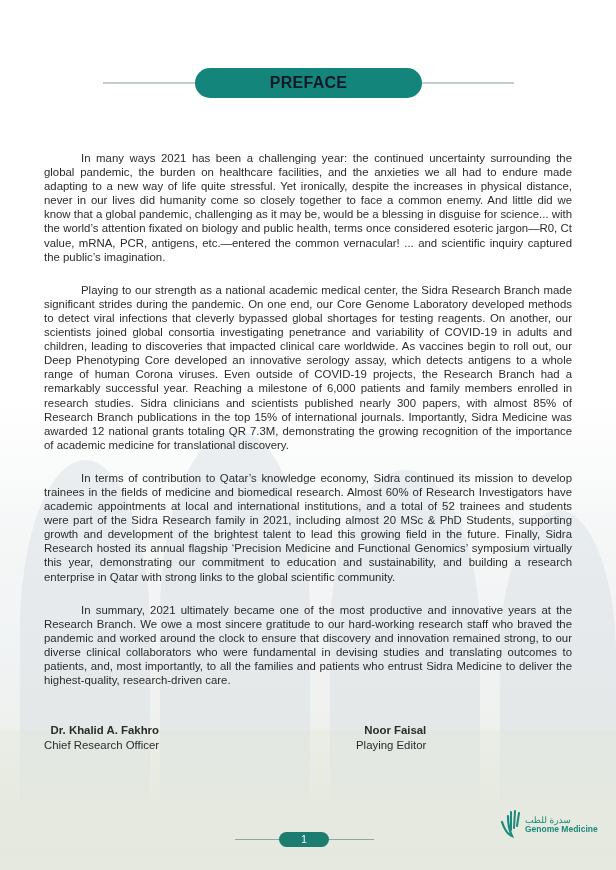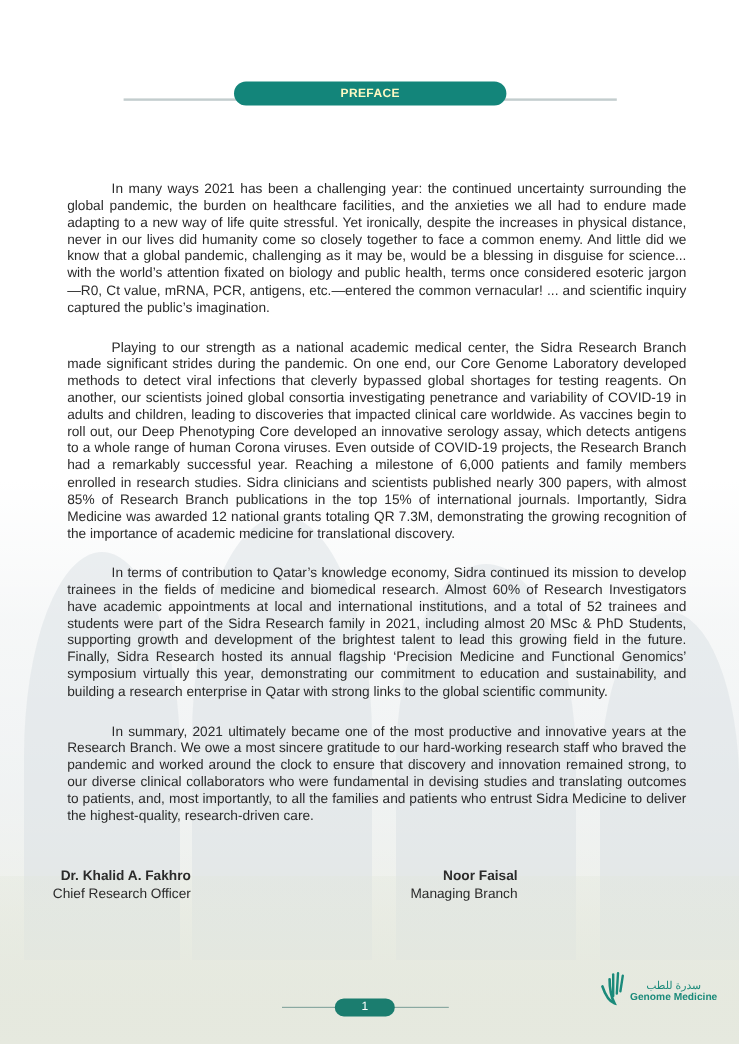--- a/index.html
+++ b/index.html
@@ -19,41 +19,41 @@
       position: absolute; border-radius: 50% 50% 0 0; background: rgba(215,222,226,0.45);
     }
     .bg-lawn {
       position: absolute; left: 0; right: 0; bottom: 0; height: 140px;
       background: linear-gradient(to bottom, rgba(225,230,218,0.3), #e6e9df);
     }
     .header-line {
       position: absolute; top: 82px; height: 2px; background: #c3cdce;
     }
     .header-pill {
-      position: absolute; left: 195px; top: 68px; width: 227px; height: 20px;
+      position: absolute; left: 195px; top: 68px; width: 227px; height: 30px;
       background: #13857a; border-radius: 15px;
-      color: #fef9c3; font-weight: bold; font-size: 10px; letter-spacing: 0.3px;
+      color: #0f172a; font-weight: bold; font-size: 16px; letter-spacing: 0.3px;
       display: flex; align-items: center; justify-content: center;
     }
     .content {
       position: absolute; left: 44px; width: 528px; top: 151px;
       font-size: 11.4px; line-height: 14.1px; text-align: justify;
     }
-    .content p { margin: 0 0 19px 12px; text-indent: 37px; }
+    .content p { margin: 0 0 19px 0; text-indent: 37px; }
     .sig { position: absolute; top: 723px; font-size: 11.4px; line-height: 15px; }
     .sig .name { font-weight: bold; text-align: right; }
     .footer-line { position: absolute; top: 839px; height: 1px; background: #8aa9a2; }
     .page-pill {
       position: absolute; left: 279px; top: 832px; width: 50px; height: 15px;
       background: #1b7d6f; border-radius: 8px; color: #fff; font-size: 10px;
       display: flex; align-items: center; justify-content: center;
     }
     .logo { position: absolute; left: 500px; top: 808px; display: flex; align-items: center; gap: 3px; }
     .logo-text { color: #1a8a7a; font-size: 8.5px; line-height: 9px; font-weight: bold; }
-    .logo-text .ar { font-weight: normal; font-size: 9px; text-align: center; }
+    .logo-text .ar { font-weight: normal; font-size: 9px; text-align: left; }
   </style>
 </head>
 <body>
 
 <div class="bg-building">
   <div class="bg-arch" style="left:20px; top:60px; width:130px; height:340px;"></div>
   <div class="bg-arch" style="left:160px; top:30px; width:150px; height:370px;"></div>
   <div class="bg-arch" style="left:330px; top:70px; width:150px; height:330px;"></div>
   <div class="bg-arch" style="left:500px; top:110px; width:116px; height:290px;"></div>
 </div>
@@ -69,23 +69,23 @@
   <p>In many ways 2021 has been a challenging year: the continued uncertainty surrounding the global pandemic, the burden on healthcare facilities, and the anxieties we all had to endure made adapting to a new way of life quite stressful. Yet ironically, despite the increases in physical distance, never in our lives did humanity come so closely together to face a common enemy. And little did we know that a global pandemic, challenging as it may be, would be a blessing in disguise for science... with the world’s attention fixated on biology and public health, terms once considered esoteric jargon—R0, Ct value, mRNA, PCR, antigens, etc.—entered the common vernacular! ... and scientific inquiry captured the public’s imagination.</p>
   <p>Playing to our strength as a national academic medical center, the Sidra Research Branch made significant strides during the pandemic. On one end, our Core Genome Laboratory developed methods to detect viral infections that cleverly bypassed global shortages for testing reagents. On another, our scientists joined global consortia investigating penetrance and variability of COVID-19 in adults and children, leading to discoveries that impacted clinical care worldwide. As vaccines begin to roll out, our Deep Phenotyping Core developed an innovative serology assay, which detects antigens to a whole range of human Corona viruses. Even outside of COVID-19 projects, the Research Branch had a remarkably successful year. Reaching a milestone of 6,000 patients and family members enrolled in research studies. Sidra clinicians and scientists published nearly 300 papers, with almost 85% of Research Branch publications in the top 15% of international journals. Importantly, Sidra Medicine was awarded 12 national grants totaling QR 7.3M, demonstrating the growing recognition of the importance of academic medicine for translational discovery.</p>
   <p>In terms of contribution to Qatar’s knowledge economy, Sidra continued its mission to develop trainees in the fields of medicine and biomedical research. Almost 60% of Research Investigators have academic appointments at local and international institutions, and a total of 52 trainees and students were part of the Sidra Research family in 2021, including almost 20 MSc &amp; PhD Students, supporting growth and development of the brightest talent to lead this growing field in the future. Finally, Sidra Research hosted its annual flagship ‘Precision Medicine and Functional Genomics’ symposium virtually this year, demonstrating our commitment to education and sustainability, and building a research enterprise in Qatar with strong links to the global scientific community.</p>
   <p>In summary, 2021 ultimately became one of the most productive and innovative years at the Research Branch. We owe a most sincere gratitude to our hard-working research staff who braved the pandemic and worked around the clock to ensure that discovery and innovation remained strong, to our diverse clinical collaborators who were fundamental in devising studies and translating outcomes to patients, and, most importantly, to all the families and patients who entrust Sidra Medicine to deliver the highest-quality, research-driven care.</p>
 </div>
 
 <div class="sig" style="left:44px;">
   <div class="name">Dr. Khalid A. Fakhro</div>
   <div>Chief Research Officer</div>
 </div>
-<div class="sig" style="left:342px;">
+<div class="sig" style="left:356px;">
   <div class="name">Noor Faisal</div>
-  <div>Managing Branch</div>
+  <div>Playing Editor</div>
 </div>
 
 <div class="footer-line" style="left:235px; width:48px;"></div>
 <div class="footer-line" style="left:326px; width:48px;"></div>
 <div class="page-pill">
   <span>1</span>
 </div>
 
 <div class="logo">
   <span>

